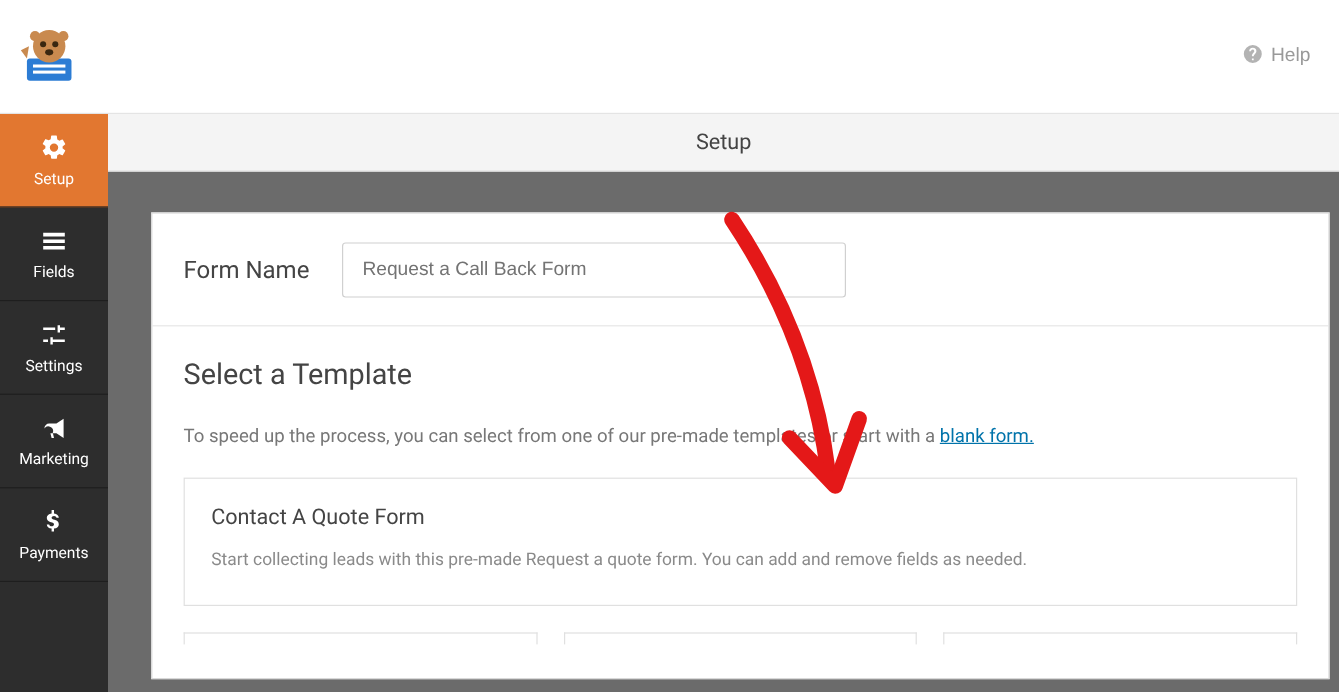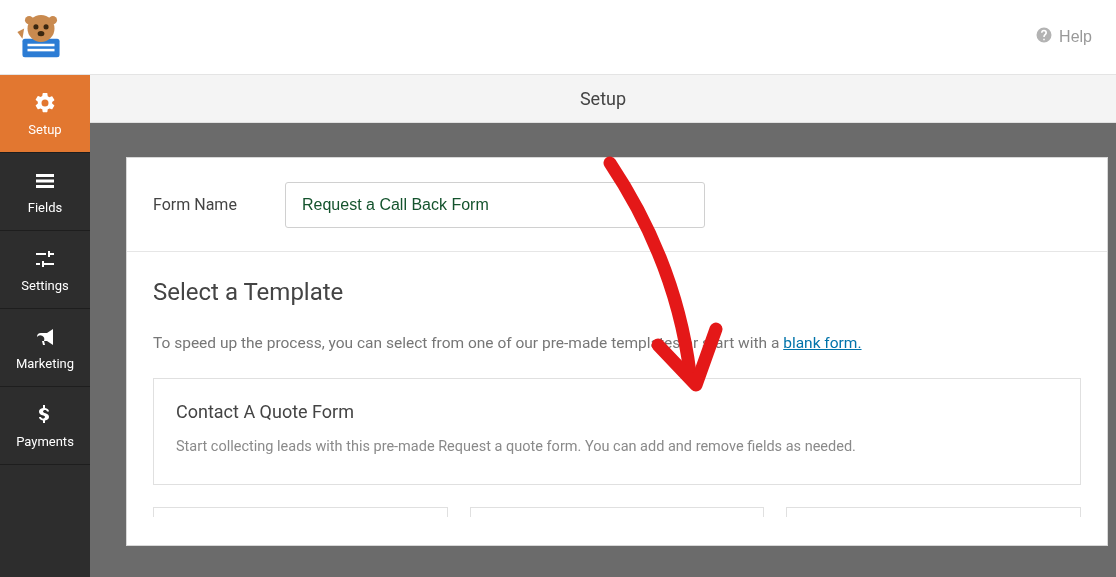--- a/index.html
+++ b/index.html
@@ -5,21 +5,21 @@
   * { box-sizing: border-box; margin: 0; padding: 0; }
   body {
     font-family: -apple-system, BlinkMacSystemFont, "Segoe UI", Roboto, Helvetica, Arial, sans-serif;
     background: #fff;
     width: 1116px;
     height: 577px;
     overflow: hidden;
     position: relative;
   }
   .top-bar {
-    height: 75px;
+    height: 95px;
     display: flex;
     align-items: center;
     justify-content: space-between;
     padding: 0 24px 0 14px;
     border-bottom: 1px solid #e4e4e4;
     background: #fff;
     position: relative;
     z-index: 10;
   }
   .logo { width: 54px; height: 54px; display:flex; align-items:center; justify-content:center; }
@@ -54,25 +54,25 @@
   }
   .white-panel {
     background:#fff; border:1px solid #d8d8d8;
     width: 982px;
   }
   .name-row {
     display:flex; align-items:center; height:94px;
     border-bottom:1px solid #e6e6e6;
     padding: 0 26px;
   }
-  .name-row label { font-size:16px; color:#444; min-width:132px; }
+  .name-row label { font-size:20px; color:#444; min-width:132px; }
   .name-row input {
     flex: 0 0 420px; height:46px; padding:0 16px;
     border:1px solid #d0d0d0; border-radius:3px;
-    font-size:16px; color:#14532d;
+    font-size:16px; color:#737373;
   }
   .template-section { padding: 26px 26px 28px 26px; }
   .template-heading { font-size:24px; color:#444; font-weight:400; margin-bottom:28px; }
   .template-sub { font-size:15.5px; color:#777; margin-bottom:26px; }
   .template-sub a { color:#0073aa; text-decoration:underline; }
   .template-grid { display:flex; gap:22px; }
   .template-card {
     flex:1; border:1px solid #e0e0e0; padding:22px 22px 26px 22px;
     cursor:pointer;
   }

